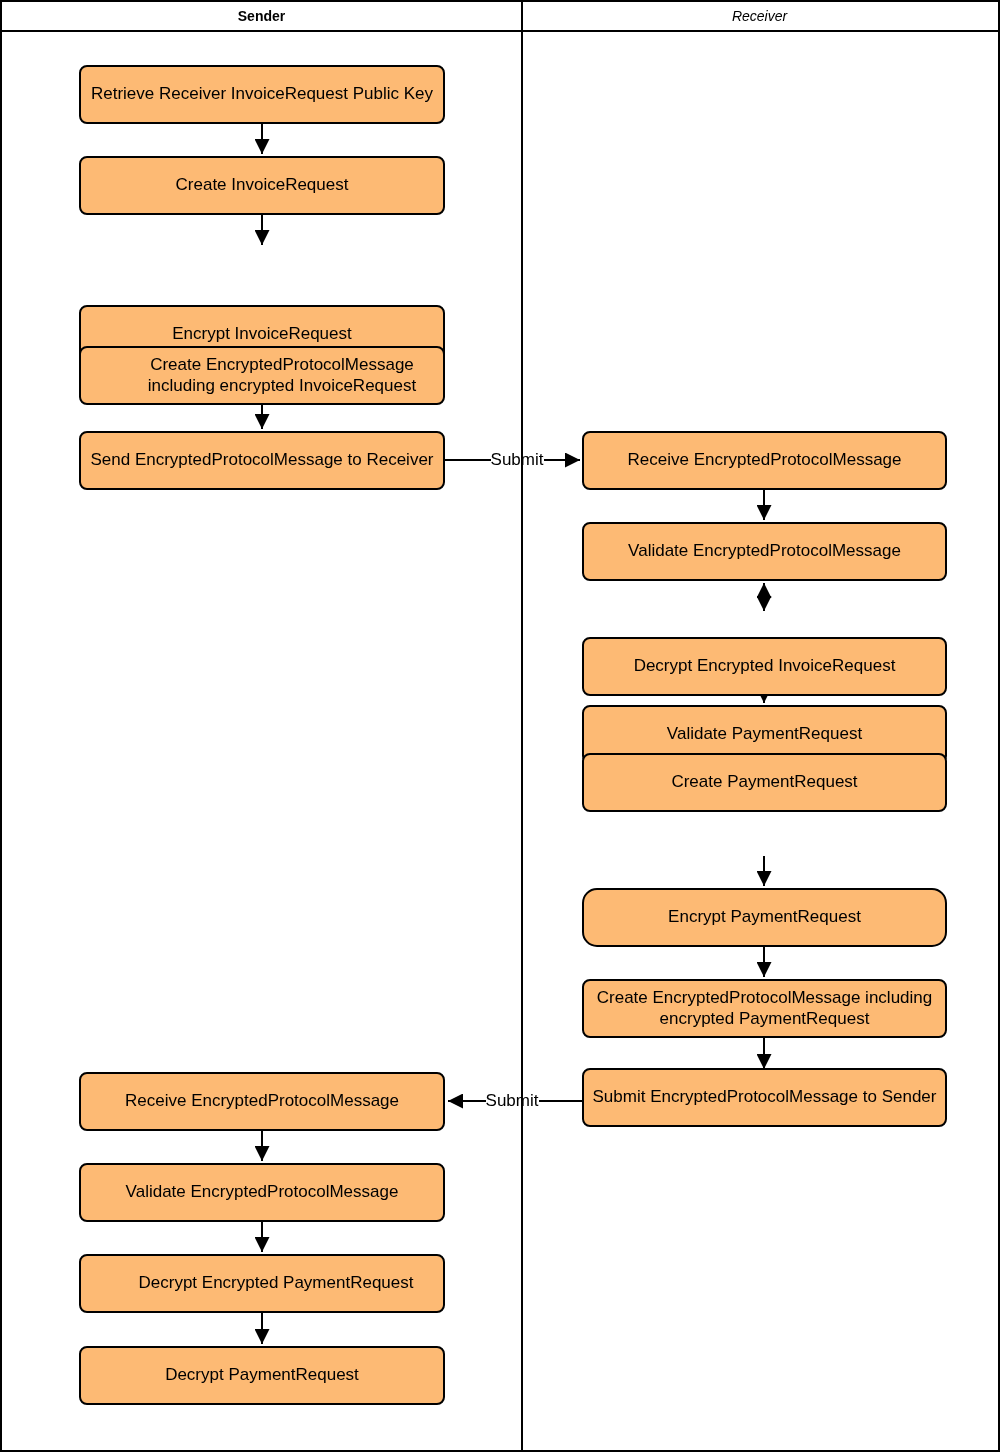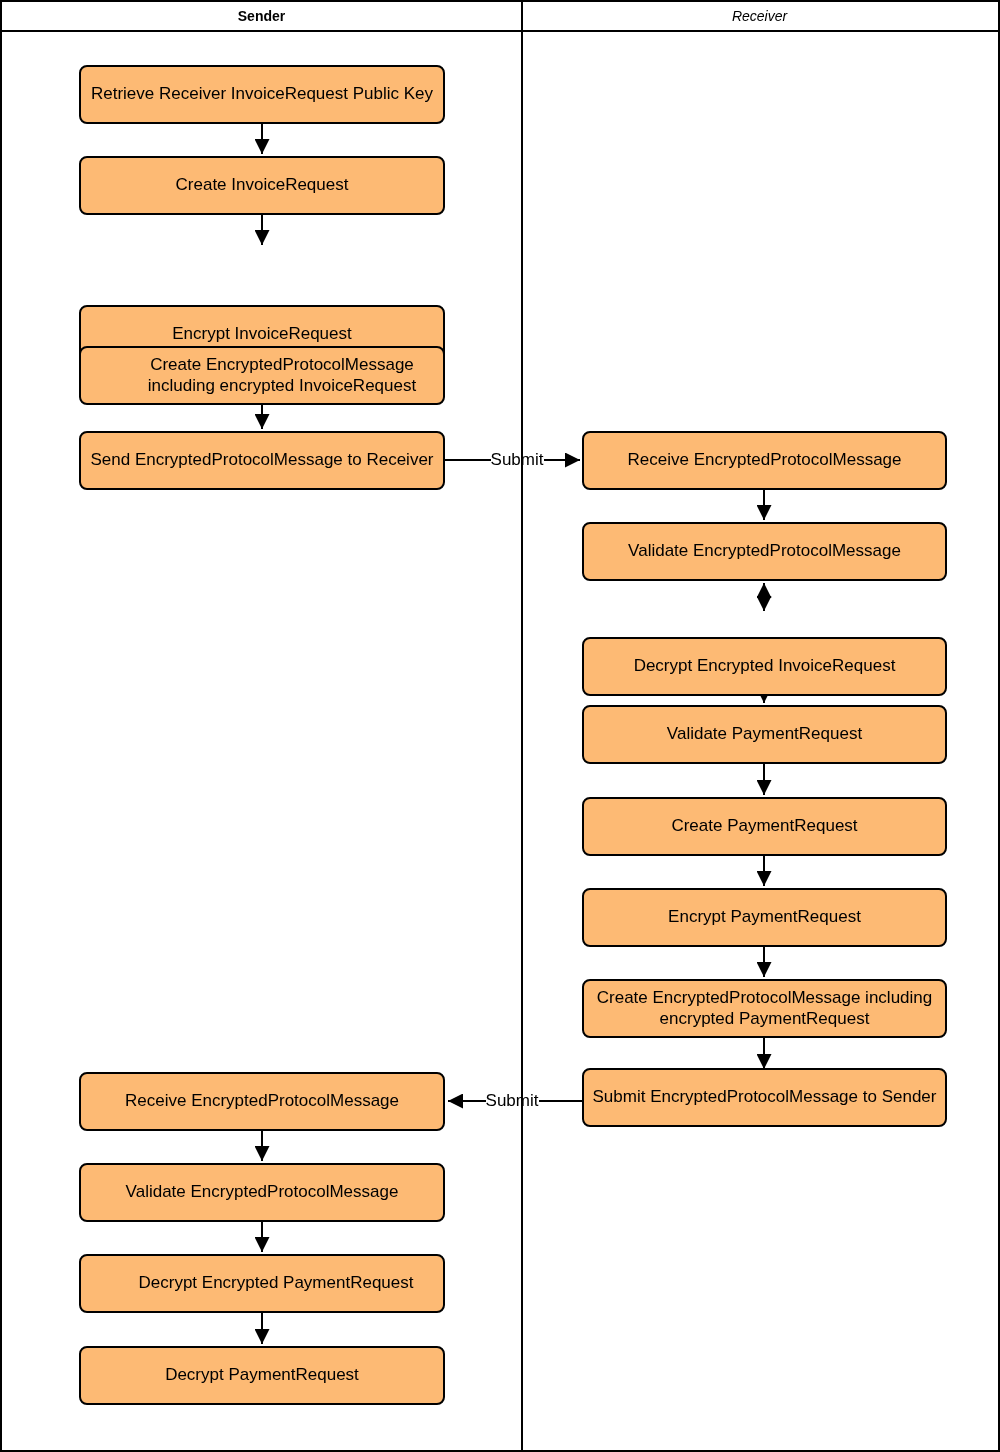--- a/index.html
+++ b/index.html
@@ -117,22 +117,22 @@
   <div class="node sender" style="top:63px;">Retrieve Receiver InvoiceRequest Public Key</div>
   <div class="node sender" style="top:154px;">Create InvoiceRequest</div>
   <div class="node sender" style="top:259px;margin-top:44px;">Encrypt InvoiceRequest</div>
   <div class="node sender" style="top:344px;padding-left:48px;">Create EncryptedProtocolMessage including encrypted InvoiceRequest</div>
   <div class="node sender" style="top:429px;">Send EncryptedProtocolMessage to Receiver</div>
 
   <div class="node receiver" style="top:429px;">Receive EncryptedProtocolMessage</div>
   <div class="node receiver" style="top:520px;">Validate EncryptedProtocolMessage</div>
   <div class="node receiver" style="top:611px;margin-top:24px;">Decrypt Encrypted InvoiceRequest</div>
   <div class="node receiver" style="top:703px;">Validate PaymentRequest</div>
-  <div class="node receiver" style="top:795px;">Create PaymentRequest</div>
-  <div class="node receiver" style="top:886px;">Encrypt PaymentRequest</div>
+  <div class="node receiver" style="top:751px;">Create PaymentRequest</div>
+  <div class="node receiver" style="top:886px;border-radius:15px;">Encrypt PaymentRequest</div>
   <div class="node receiver" style="top:977px;">Create EncryptedProtocolMessage including encrypted PaymentRequest</div>
   <div class="node receiver" style="top:1066px;">Submit EncryptedProtocolMessage to Sender</div>
 
   <div class="node sender" style="top:1070px;">Receive EncryptedProtocolMessage</div>
   <div class="node sender" style="top:1161px;">Validate EncryptedProtocolMessage</div>
   <div class="node sender" style="top:1252px;padding-left:36px;">Decrypt Encrypted PaymentRequest</div>
   <div class="node sender" style="top:1344px;">Decrypt PaymentRequest</div>
 
   <span class="edge-label" style="left:515px; top:458px;">Submit</span>
   <span class="edge-label" style="left:510px; top:1099px;">Submit</span>

